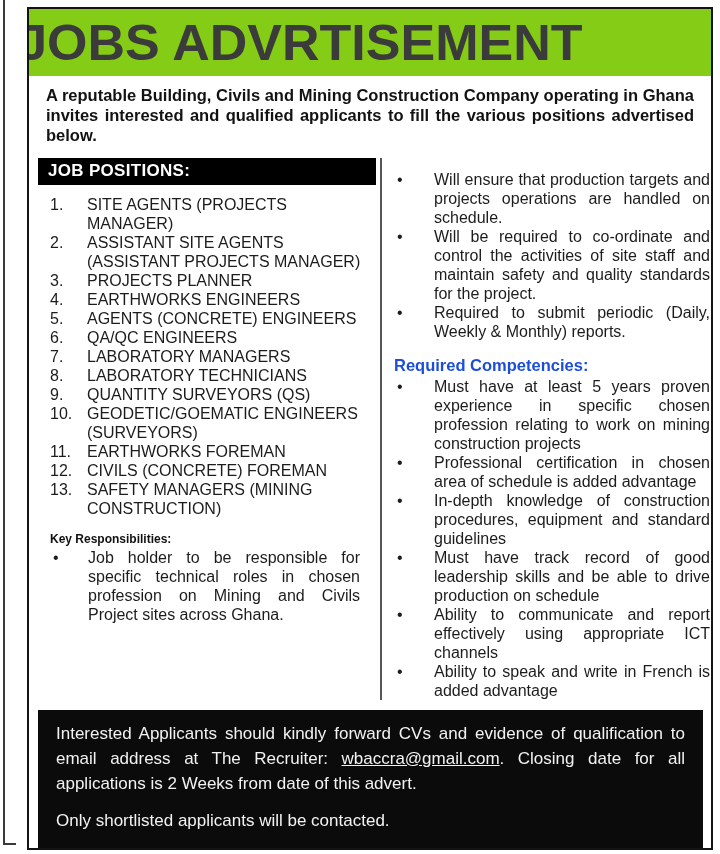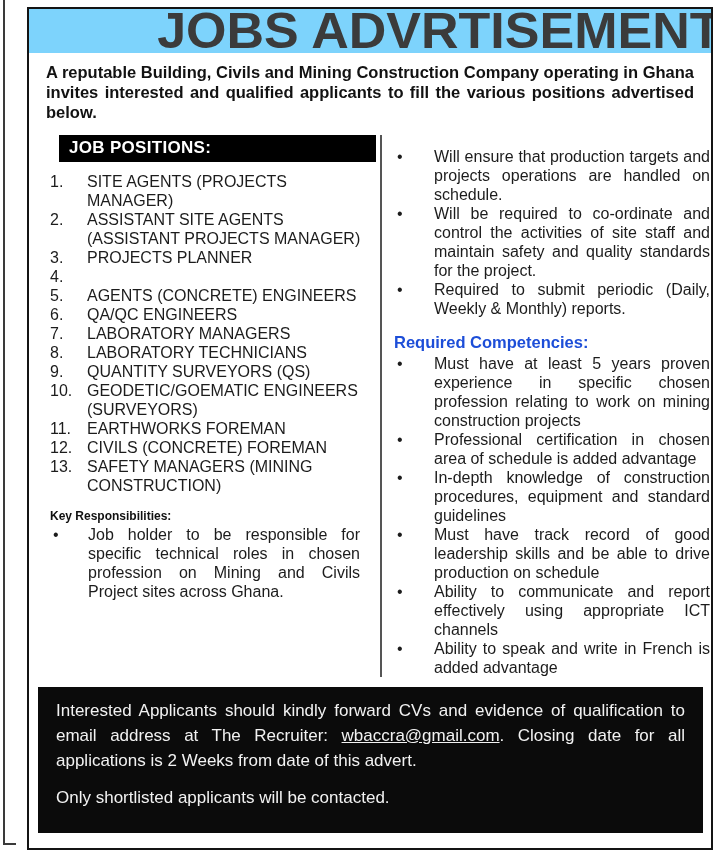--- a/index.html
+++ b/index.html
@@ -13,39 +13,39 @@
   
   .edge-line { position:absolute; left:3px; top:0; width:2px; height:845px; background:#3a3a3a; }
   .edge-foot { position:absolute; left:3px; top:843px; width:13px; height:2px; background:#3a3a3a; }
 
   .ad {
     position:absolute; left:27px; top:7px; width:686px; height:843px;
     border:2px solid #141414; background:#fff; overflow:hidden;
   }
 
   .masthead {
-    height:44px; background:#7dd3fc; display:flex; align-items:center; justify-content:flex-end;
+    height:67px; background:#84cc16; display:flex; align-items:center; justify-content:flex-start;
   }
   .masthead span {
     font-size:50px; font-weight:bold; color:#3b3b3b; line-height:1; letter-spacing:0;
     transform:scaleX(1.04); transform-origin:center;
   }
 
   .intro {
     margin:9px 17px 0 17px; font-weight:bold; font-size:16.5px; line-height:1.22;
     text-align:justify; color:#121212;
   }
 
   .columns { display:flex; margin:13px 8px 0 9px; }
   .col-left  { flex:none; width:338px; }
   .col-right { flex:1; border-left:2px solid #555; margin-left:4px; padding:12px 2px 0 12px; }
 
   .bar {
     background:#000; color:#fff; font-weight:bold; font-size:17px;
-    padding:3px 10px 4px 10px; letter-spacing:.3px;margin-left:21px;
+    padding:3px 10px 4px 10px; letter-spacing:.3px;
   }
 
   ol.positions { list-style:none; margin:10px 0 0 0; padding:0; font-size:16px; line-height:19px; }
   ol.positions li { display:flex; }
   ol.positions .num { flex:none; width:37px; margin-left:12px; }
   ol.positions .ptext { width:276px; }
   li.bold-num .num { font-weight:bold; }
 
   .kr { margin:14px 0 0 12px; }
   .kr h3 { margin:0 0 2px 0; font-size:12px; font-weight:bold; color:#111; }
@@ -94,20 +94,21 @@
           <li>
               <span class="num">2.</span>
               <span class="ptext">ASSISTANT SITE AGENTS (ASSISTANT PROJECTS MANAGER)</span>
             </li>
           <li>
               <span class="num">3.</span>
               <span class="ptext">PROJECTS PLANNER</span>
             </li>
           <li>
               <span class="num">4.</span>
+              <span class="ptext">EARTHWORKS ENGINEERS</span>
             </li>
           <li>
               <span class="num">5.</span>
               <span class="ptext">AGENTS (CONCRETE) ENGINEERS</span>
             </li>
           <li>
               <span class="num">6.</span>
               <span class="ptext">QA/QC ENGINEERS</span>
             </li>
           <li>

